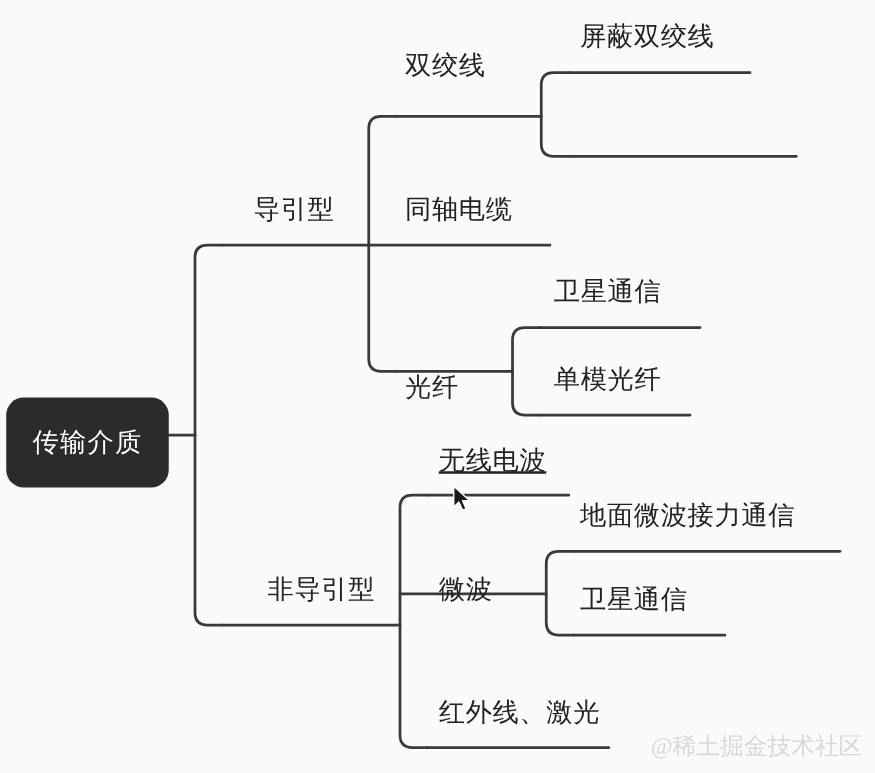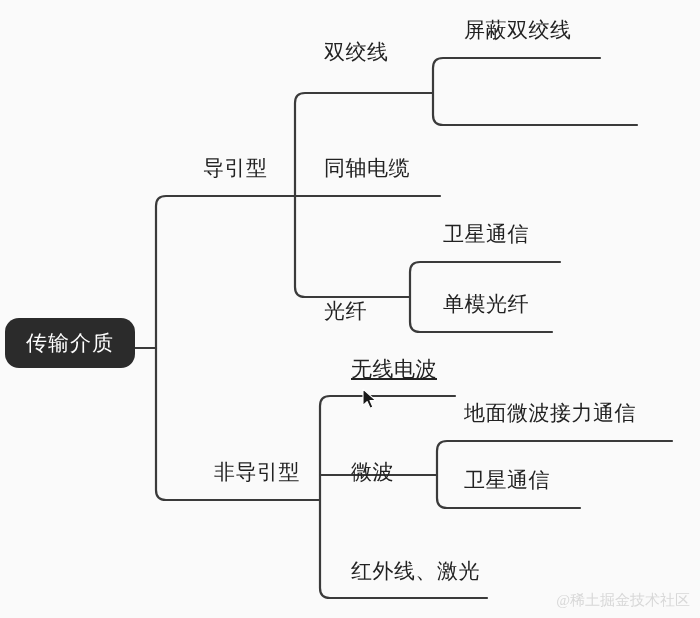--- a/index.html
+++ b/index.html
@@ -37,39 +37,39 @@
     font-size: 21px;
     line-height: 1;
     letter-spacing: 0.5px;
     font-weight: 400;
   }
   .root-node {
     position: absolute;
     left: 5px;
     top: 318px;
     width: 130px;
-    height: 50px;
+    height: 72px;
     background: #2b2b2b;
     border-radius: 14px;
     display: flex;
     align-items: center;
     justify-content: center;
   }
   .root-node .root-text {
     color: #ffffff;
     font-size: 21px;
     letter-spacing: 1px;
     white-space: nowrap;
   }
   .watermark {
     position: absolute;
     right: 10px;
     bottom: 8px;
     color: #d8d8d8;
-    font-size: 15px;
+    font-size: 19px;
     font-family: "Liberation Serif", "DejaVu Serif", serif;
     white-space: nowrap;
     user-select: none;
   }
   .cursor-layer {
     position: absolute;
     left: 362px;
     top: 388px;
     width: 18px;
     height: 24px;

